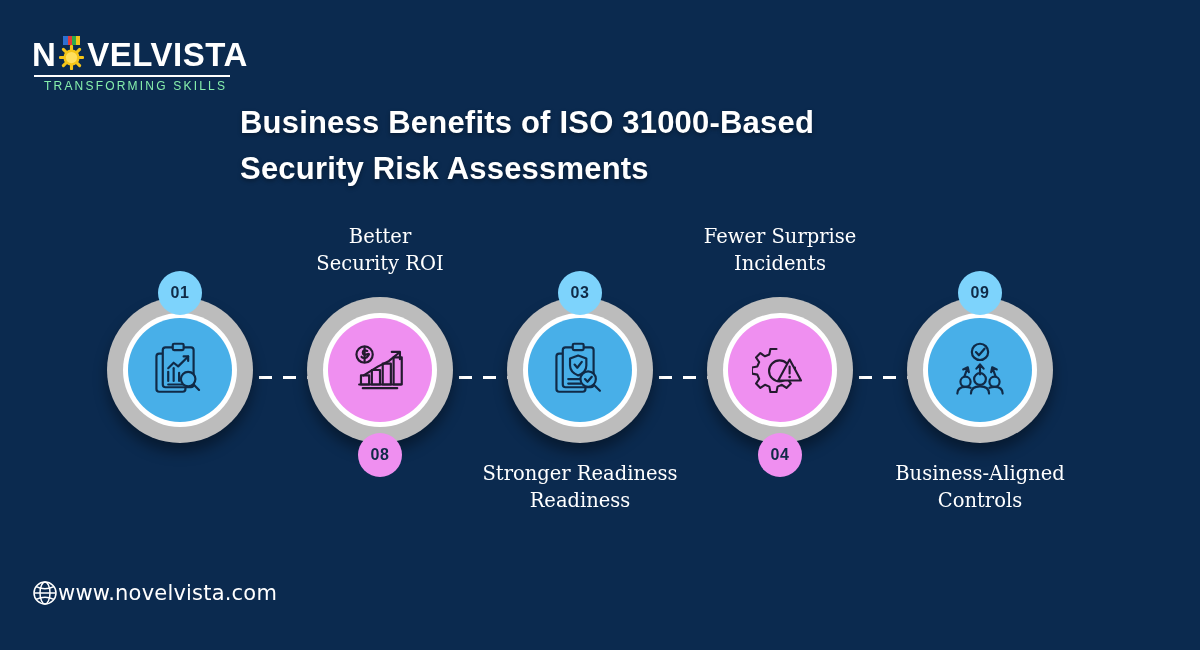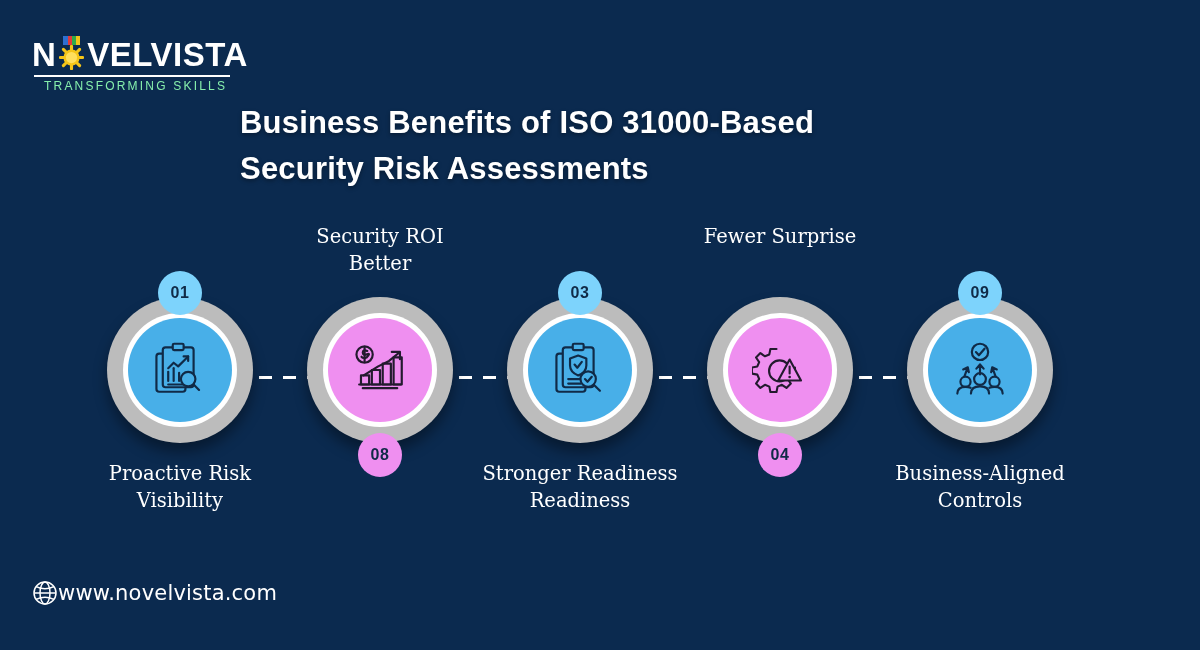--- a/index.html
+++ b/index.html
@@ -294,24 +294,20 @@
     <span class="dot"></span>
     <span class="dash" style="width:58px;"></span>
     <svg class="arrow" style="left:86px;" viewBox="0 0 14 14">
         <path d="M1 7 L12 7 M7 2.5 L12 7 L7 11.5" fill="none" stroke="#ffffff" stroke-width="2.2" stroke-linecap="round" stroke-linejoin="round"></path>
       </svg>
   </div>
 
   <div class="steps">
 
     <div class="node" style="left:80px;">
-      <div class="caption below">
-        <div>Proactive Risk</div>
-        <div>Visibility</div>
-      </div>
       <div class="badge blue top">01</div>
       <div class="ring-wrap">
         <div class="ring-outer"></div>
         <div class="ring-white"></div>
         <div class="ring-inner blue">
           <svg width="58" height="58" viewBox="0 0 64 64">
             <g fill="none" stroke="#102a47" stroke-width="2.4" stroke-linecap="round" stroke-linejoin="round">
               <rect x="6" y="14" width="32" height="42" rx="3"></rect>
               <rect x="13" y="7" width="34" height="44" rx="3" fill="#48afe8"></rect>
               <rect x="24" y="3" width="12" height="7" rx="1.5" fill="#48afe8"></rect>
@@ -324,22 +320,22 @@
               <circle cx="41" cy="42" r="8" fill="#48afe8"></circle>
               <line x1="47" y1="48" x2="53" y2="54"></line>
             </g>
           </svg>
         </div>
       </div>
     </div>
 
     <div class="node" style="left:280px;">
       <div class="caption above">
+        <div>Better</div>
         <div>Security ROI</div>
-        <div>Better</div>
       </div>
       <div class="badge pink bottom">08</div>
       <div class="ring-wrap">
         <div class="ring-outer"></div>
         <div class="ring-white"></div>
         <div class="ring-inner pink">
           <svg width="58" height="58" viewBox="0 0 64 64">
             <g fill="none" stroke="#231a2e" stroke-width="2.4" stroke-linecap="round" stroke-linejoin="round">
               <circle cx="15" cy="15" r="9"></circle>
               <path d="M18 11 q-5 -2 -5 1.6 t4.6 2 t-.4 3.6 q-4 1.4 -5.6 -.8"></path>
@@ -382,20 +378,21 @@
               <line x1="47.5" y1="48.5" x2="54" y2="55"></line>
             </g>
           </svg>
         </div>
       </div>
     </div>
 
     <div class="node" style="left:680px;">
       <div class="caption above">
         <div>Fewer Surprise</div>
+        <div>Incidents</div>
       </div>
       <div class="badge pink bottom">04</div>
       <div class="ring-wrap">
         <div class="ring-outer"></div>
         <div class="ring-white"></div>
         <div class="ring-inner pink">
           <svg width="56" height="56" viewBox="0 0 64 64">
             <g fill="none" stroke="#231a2e" stroke-width="2.4" stroke-linecap="round" stroke-linejoin="round">
               <path d="M28 8 h-7 l-1.2 6.2 -5 2.1 -5.2 -3.6 -5 5 3.6 5.2 -2.1 5 -6.2 1.2 v7 l6.2 1.2 2.1 5 -3.6 5.2 5 5 5.2 -3.6 5 2.1 1.2 6.2 h7 l1.2 -6.2 5 -2.1 5.2 3.6 5 -5 -3.6 -5.2 2.1 -5 6.2 -1.2 v-7"></path>
               <circle cx="31.5" cy="33" r="12"></circle>

